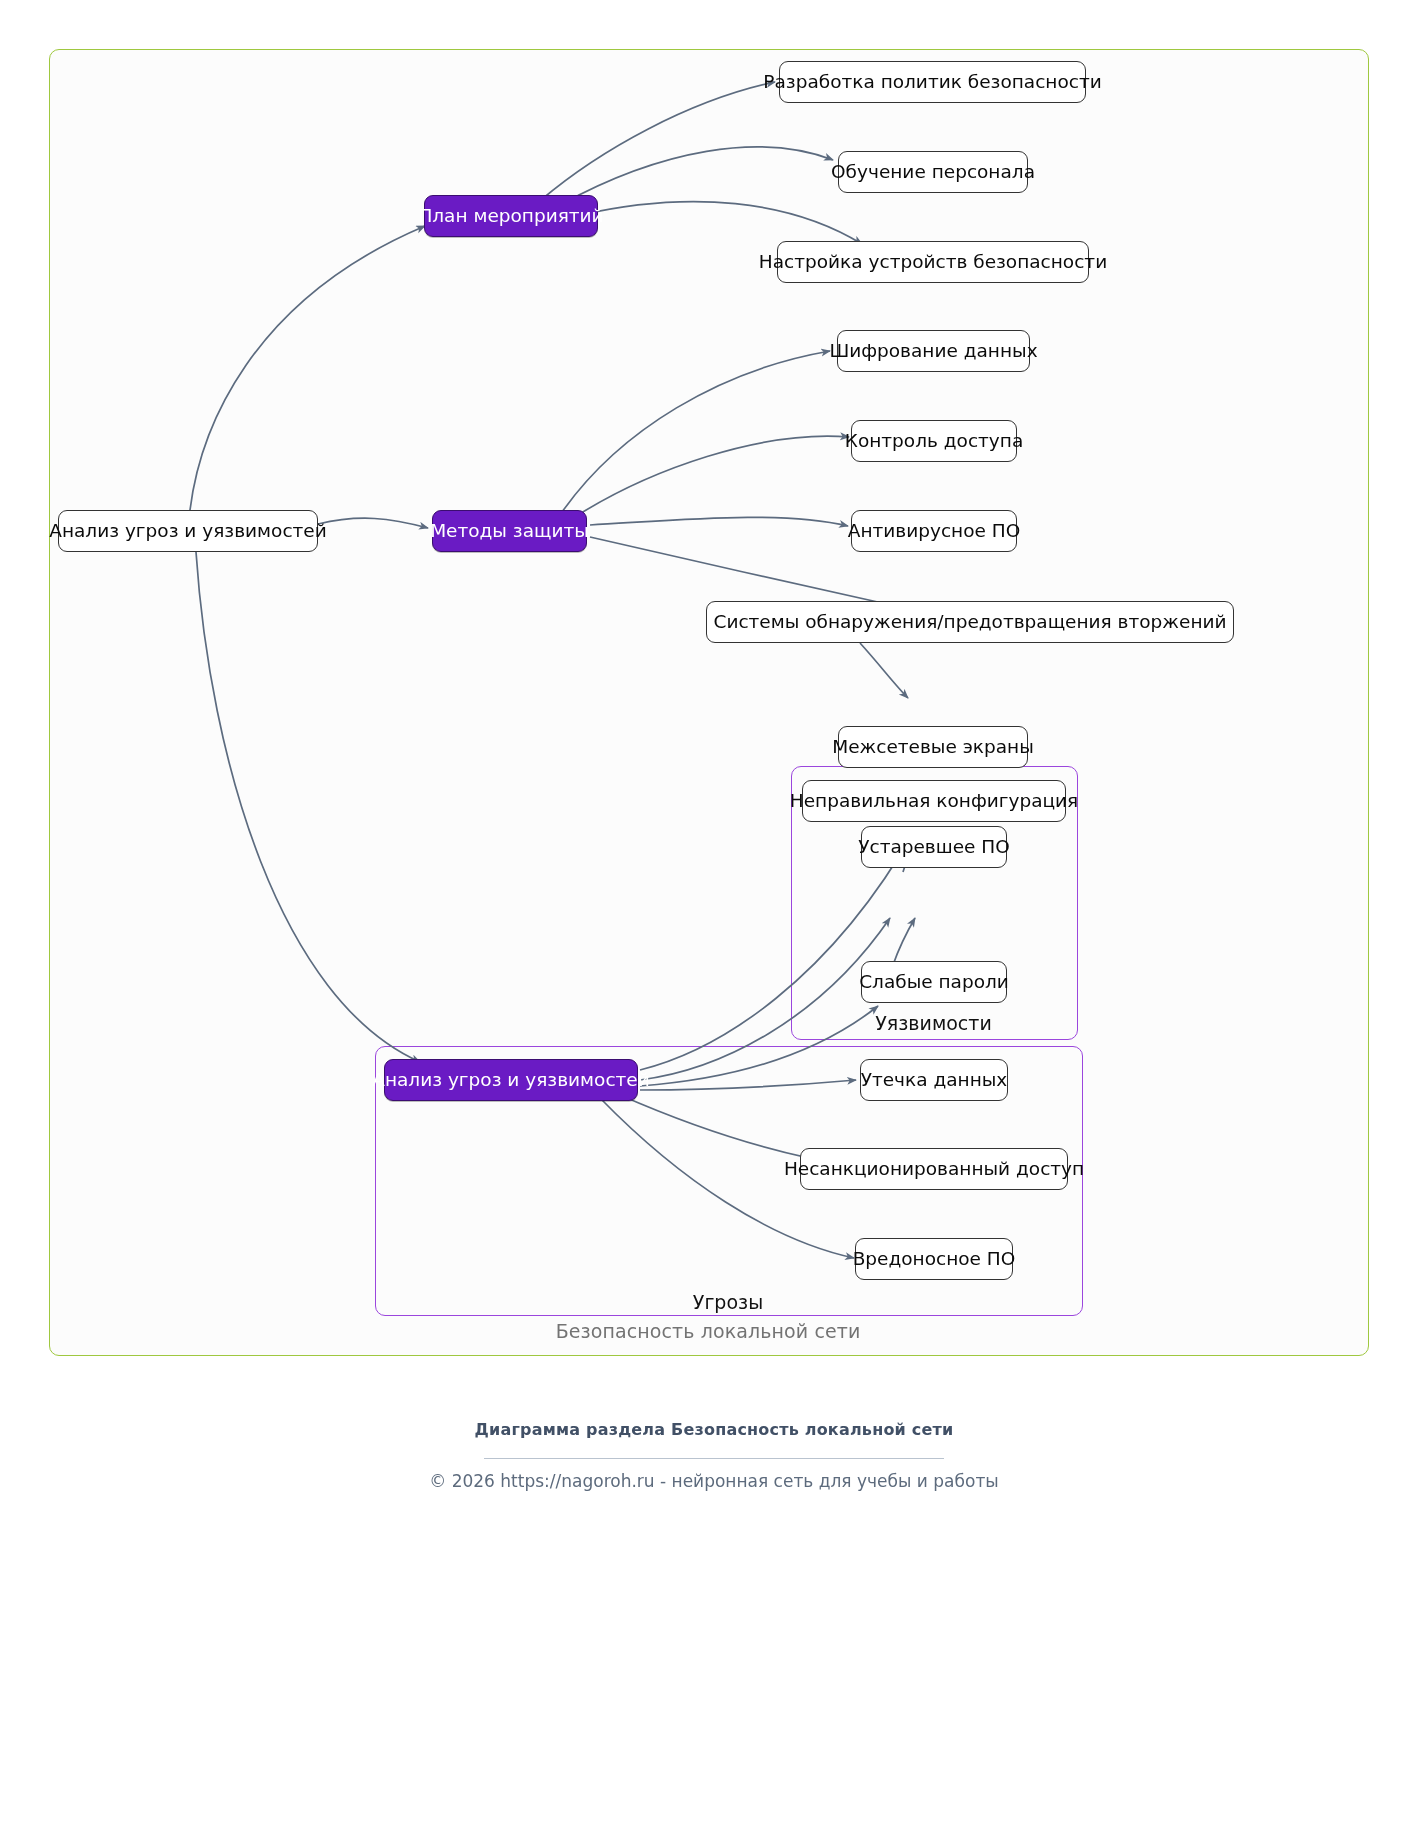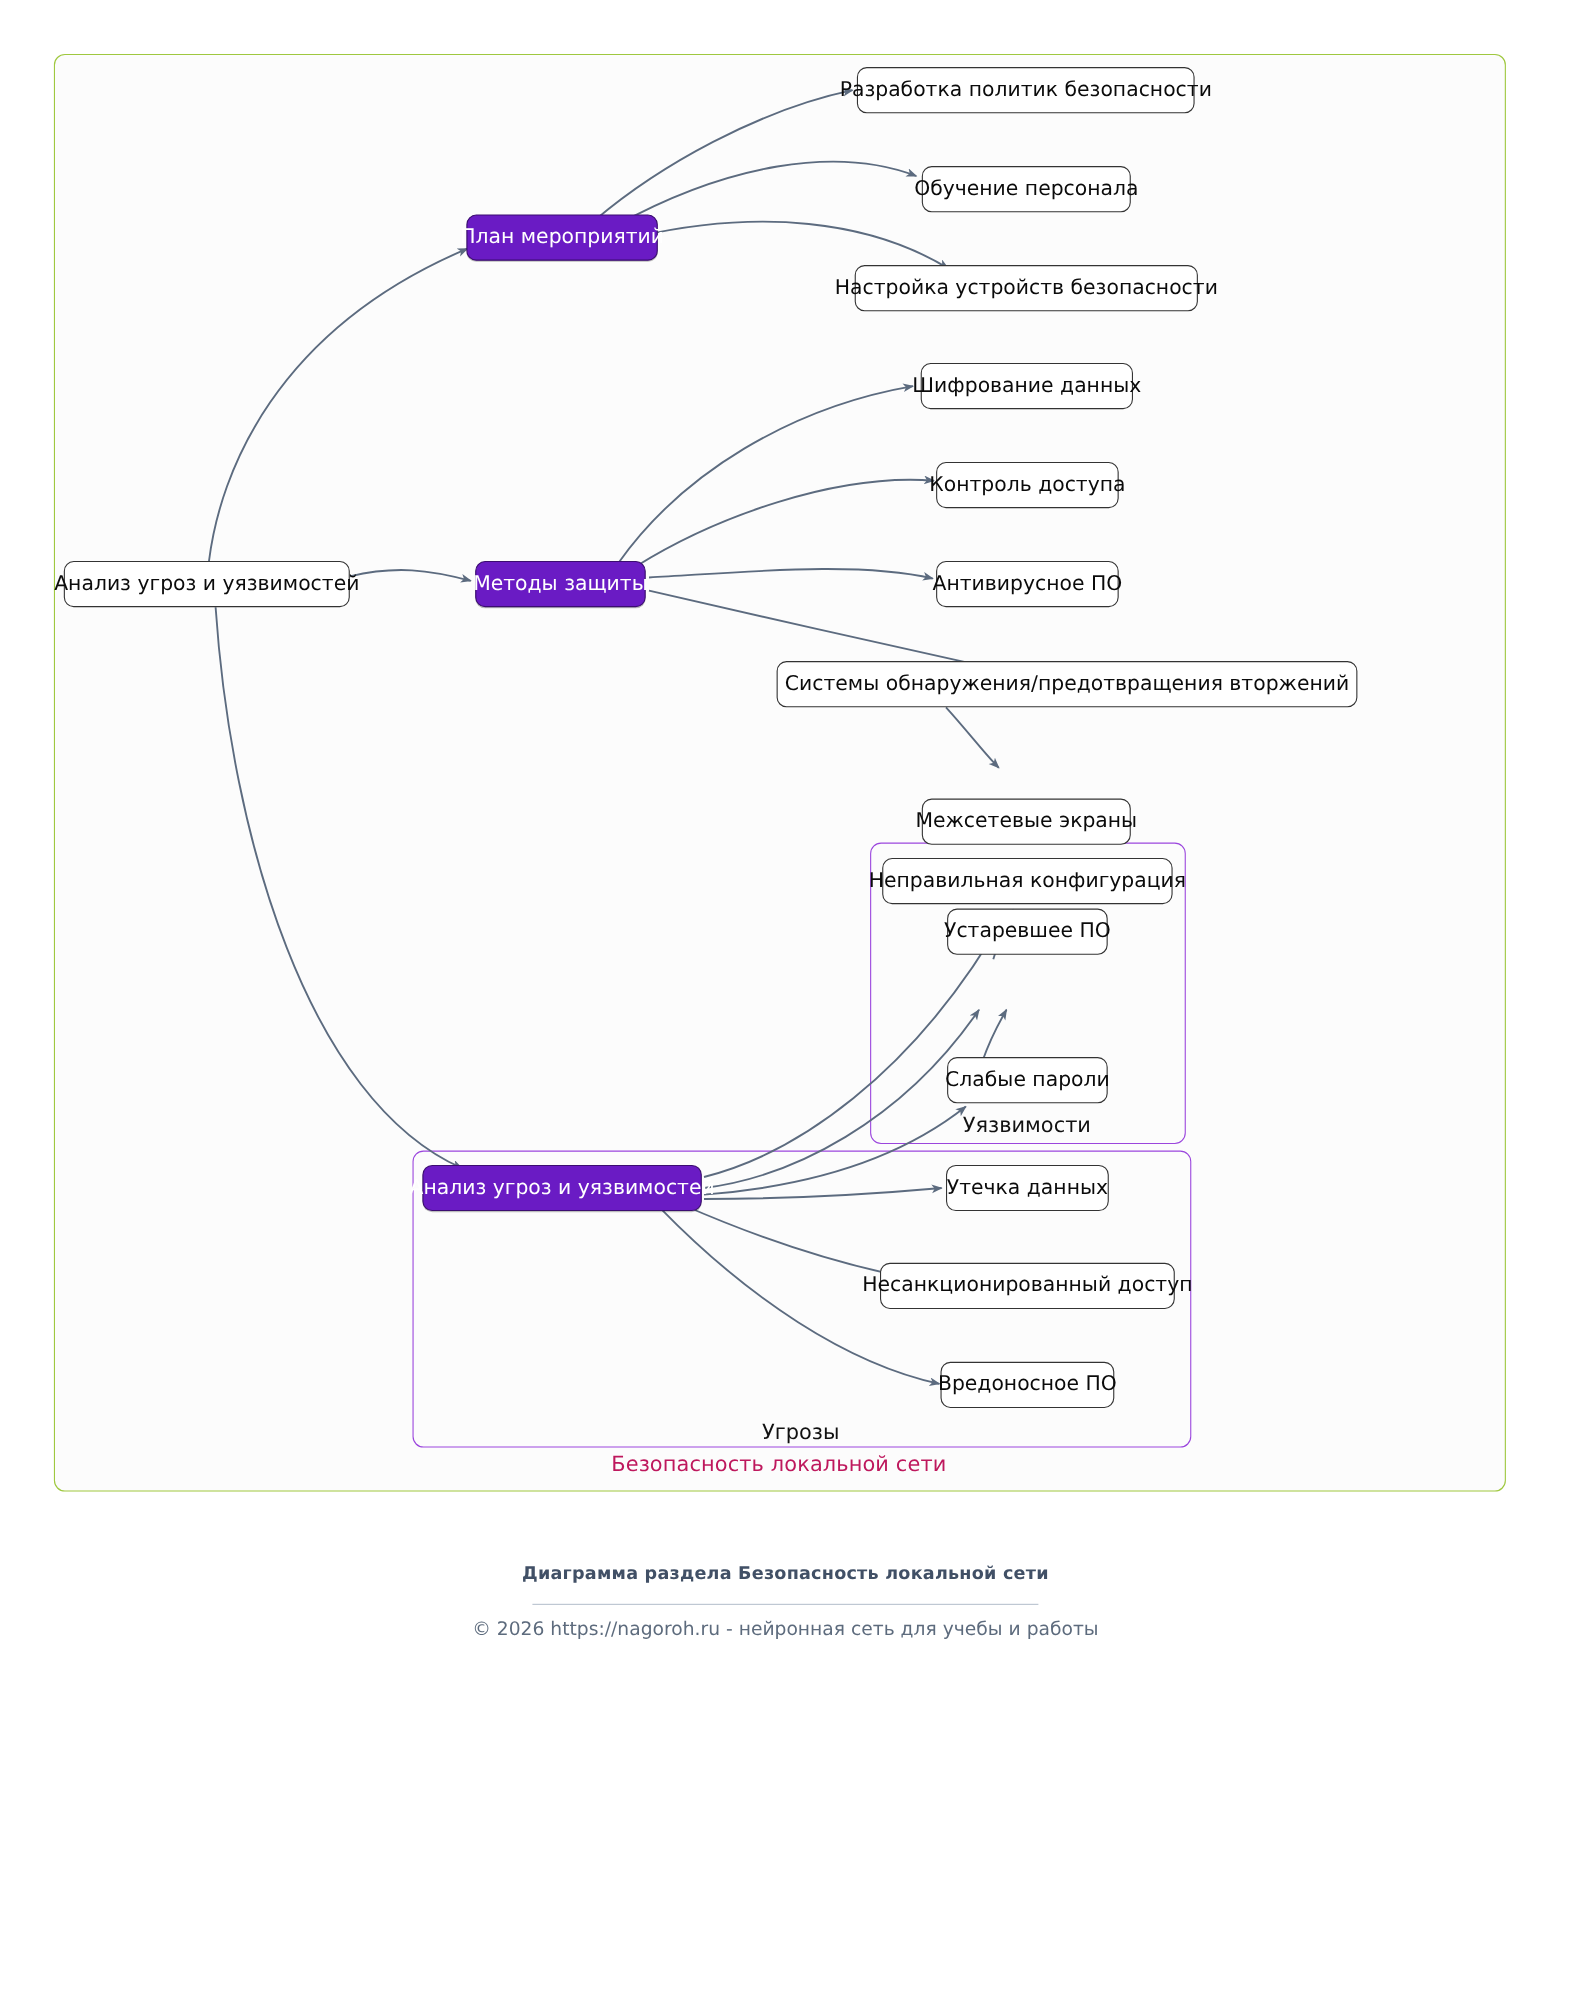--- a/index.html
+++ b/index.html
@@ -6,21 +6,21 @@
   body{width:1428px;height:1832px;font-family:"DejaVu Sans",sans-serif;}
   #stage{position:relative;width:1428px;height:1832px;overflow:hidden;background:#fff;}
 
   
   .outer-box{
     position:absolute;left:49px;top:49px;width:1318px;height:1305px;
     border:1.6px solid #9fc83f;border-radius:10px;background:#fcfcfc;
   }
   .outer-label{
     position:absolute;left:0;top:1309px;width:1318px;text-align:center;
-    font-size:19px;color:#be185d;letter-spacing:.1px;
+    font-size:19px;color:#737373;letter-spacing:.1px;
   }
 
   
   .sg{position:absolute;border:1.6px solid #9b46dd;border-radius:10px;background:rgba(255,255,255,0);}
   .sg-label{position:absolute;text-align:center;font-size:19px;color:#111;}
 
   
   .node{
     position:absolute;box-sizing:border-box;display:flex;align-items:center;justify-content:center;
     border:1.6px solid #333333;border-radius:9px;background:#ffffff;color:#0b0b0b;

